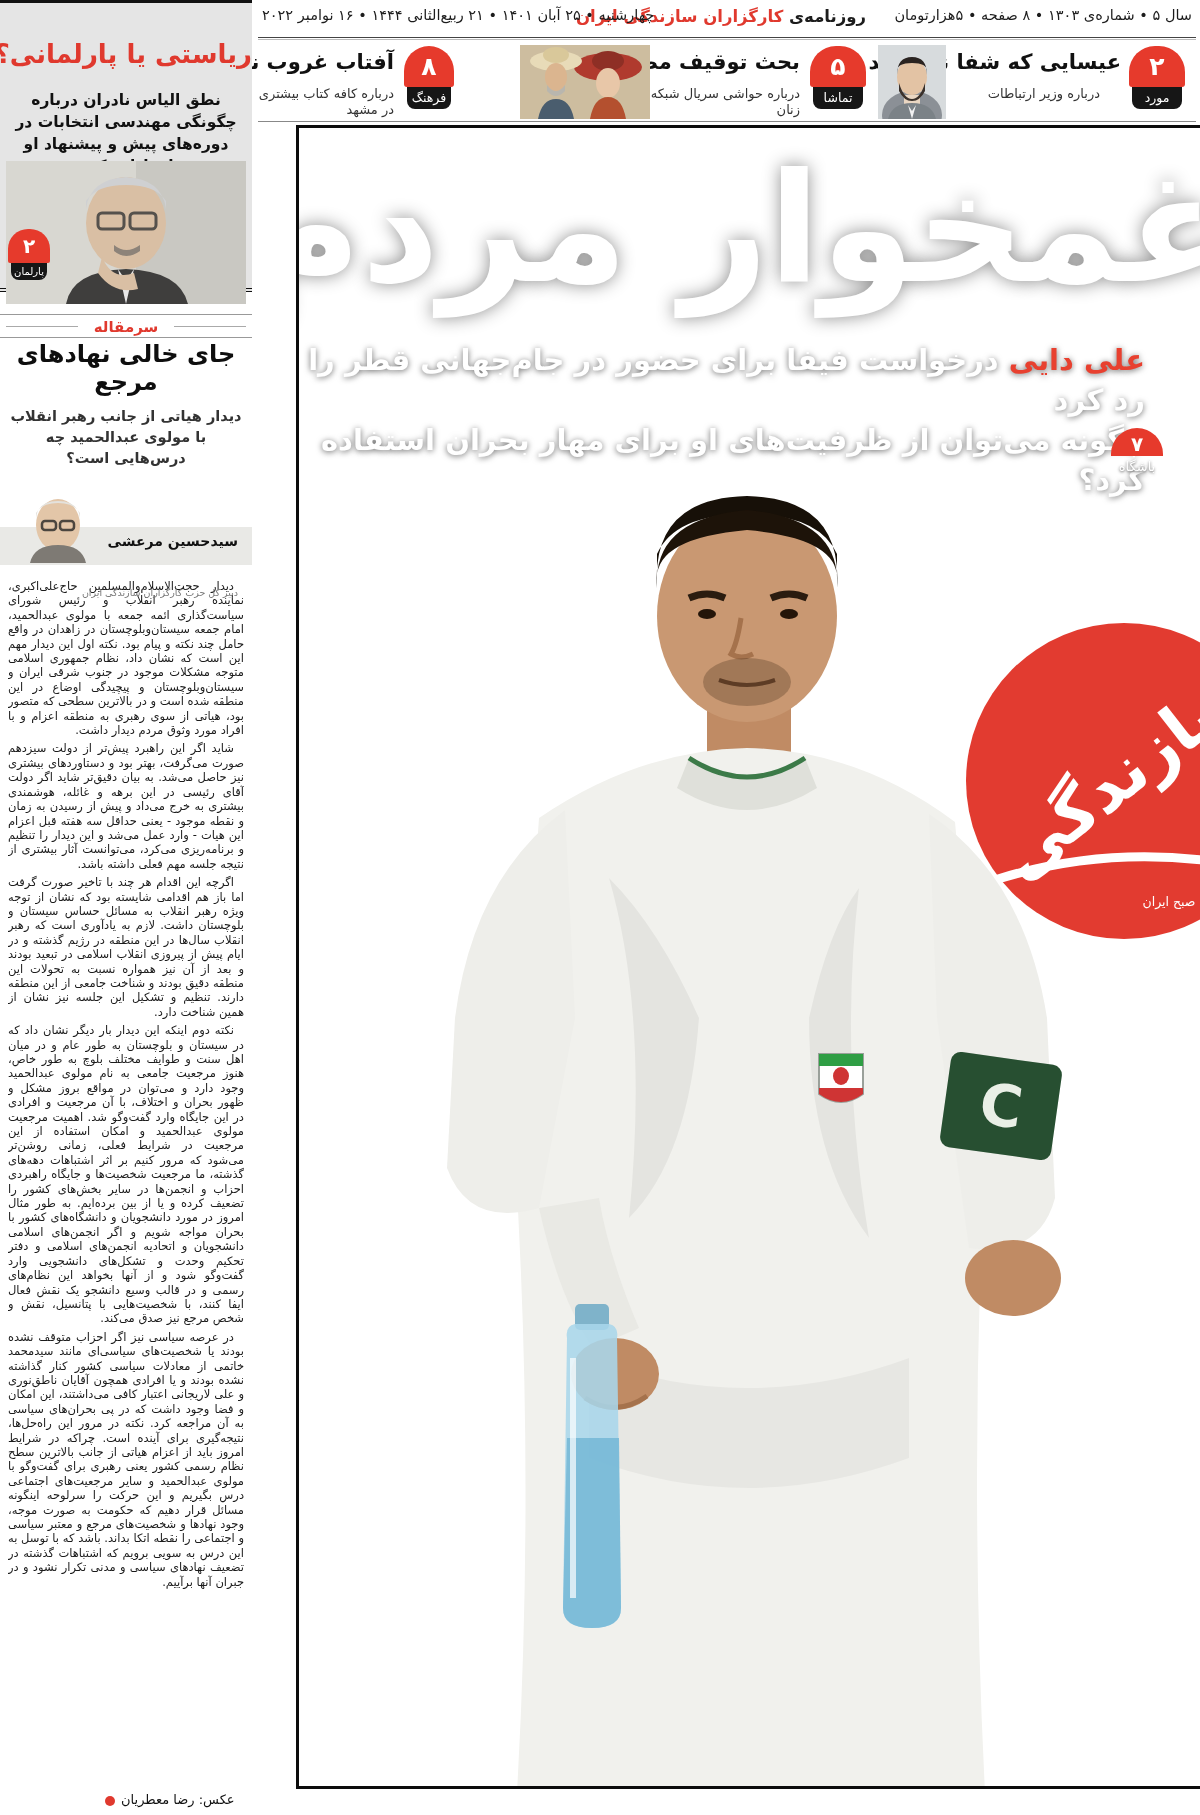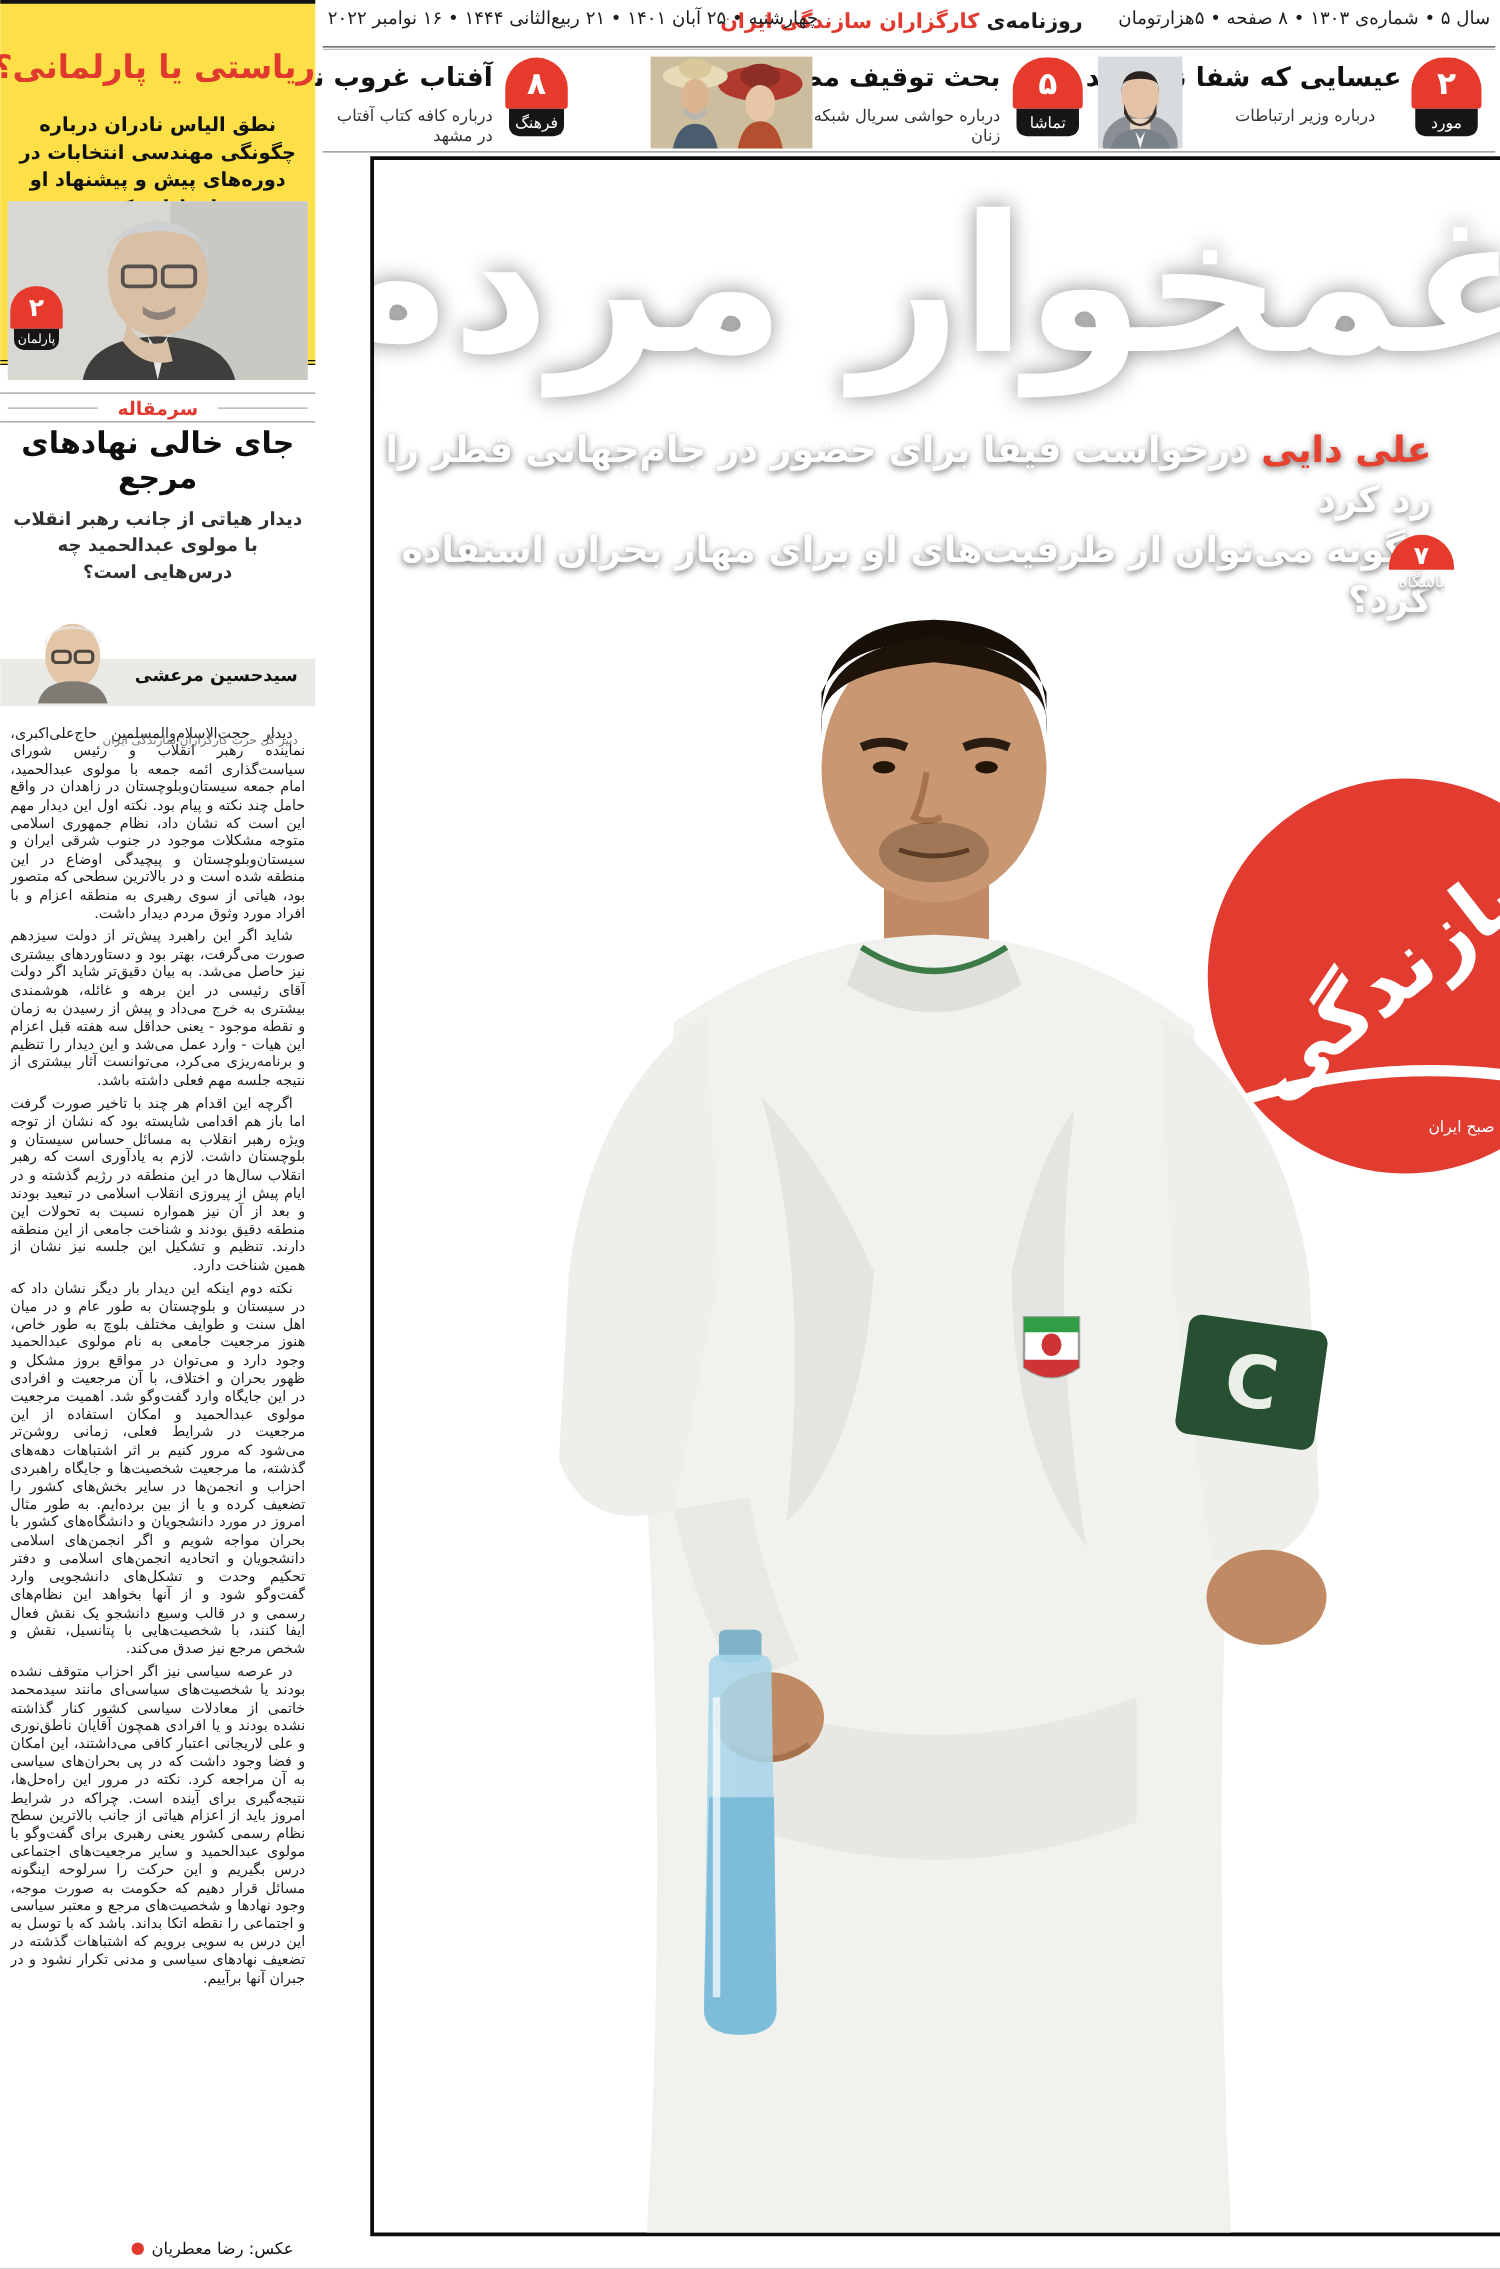--- a/index.html
+++ b/index.html
@@ -27,21 +27,21 @@
   .badge .sec { background:#161616; color:#fff; font-size:12.5px; height:22px;
     line-height:22px; width:88%; margin:0 auto; border-radius:0 0 8px 8px; }
   .teaser-title { position:absolute; top:8px; font-size:21px; font-weight:bold;
     color:#111; white-space:nowrap; }
   .teaser-sub { position:absolute; top:44px; font-size:13px; color:#333; width:180px;
     line-height:16px; }
   .teaser-photo { position:absolute; top:3px; height:74px; overflow:hidden; }
   
   #left-col { position:absolute; right:948px;  left:0; top:0; width:252px; }
   #left-feature { position:absolute; left:0; top:0; width:252px; height:292px;
-    border-top:3px solid #111; border-bottom:4px double #111; background:#fde047; }
+    border-top:3px solid #111; border-bottom:4px double #111; background:#e5e5e5; }
   #left-feature h1 { position:absolute; top:36px; width:100%; text-align:center;
     color:#e0392e; font-size:26px; white-space:nowrap; }
   #left-feature .sub { position:absolute; top:86px; right:8px; width:236px;
     text-align:center; font-size:15.5px; font-weight:bold; line-height:22px; color:#111; }
   #naderan-photo { position:absolute; top:158px; right:6px; width:240px; height:143px;
     background:#dddcd6; overflow:hidden; }
   #left-feature .badge { top:auto; bottom:8px; right:auto; left:8px; width:42px; }
   #left-feature .badge .num { font-size:20px; height:34px; line-height:34px; border-radius:20px 20px 2px 2px;}
   #left-feature .badge .sec { font-size:10px; height:17px; line-height:17px; }
   #editorial { position:absolute; left:0; top:314px; width:252px; }
@@ -154,21 +154,21 @@
         <path d="M27,40 Q36,52 45,40 L45,46 Q36,56 27,46 Z" fill="#b9b6ae"></path>
         <path d="M18,74 Q22,54 36,54 Q50,54 54,74 Z" fill="#4a5d6e"></path>
       </svg>
     </div>
 
     <div class="badge" style="right:742px; width:50px;">
       <div class="num">۸</div>
       <div class="sec">فرهنگ</div>
     </div>
     <div class="teaser-title" style="right:802px;">آفتاب غروب نمی‌کند</div>
-    <div class="teaser-sub" style="right:802px; width:140px;">درباره کافه کتاب آفتاب در مشهد</div>
+    <div class="teaser-sub" style="right:802px; width:140px;">درباره کافه کتاب بیشتری در مشهد</div>
   </div>
 
   <div id="left-col">
 
     <div id="left-feature">
       <h1>ریاستی یا پارلمانی؟</h1>
       <div class="sub">نطق الیاس نادران درباره چگونگی مهندسی انتخابات در دوره‌های پیش و پیشنهاد او برای اداره کشور</div>
       <div id="naderan-photo">
         <svg width="240" height="143" viewBox="0 0 240 143">
           <rect width="240" height="143" fill="#d8d7d1"></rect>

